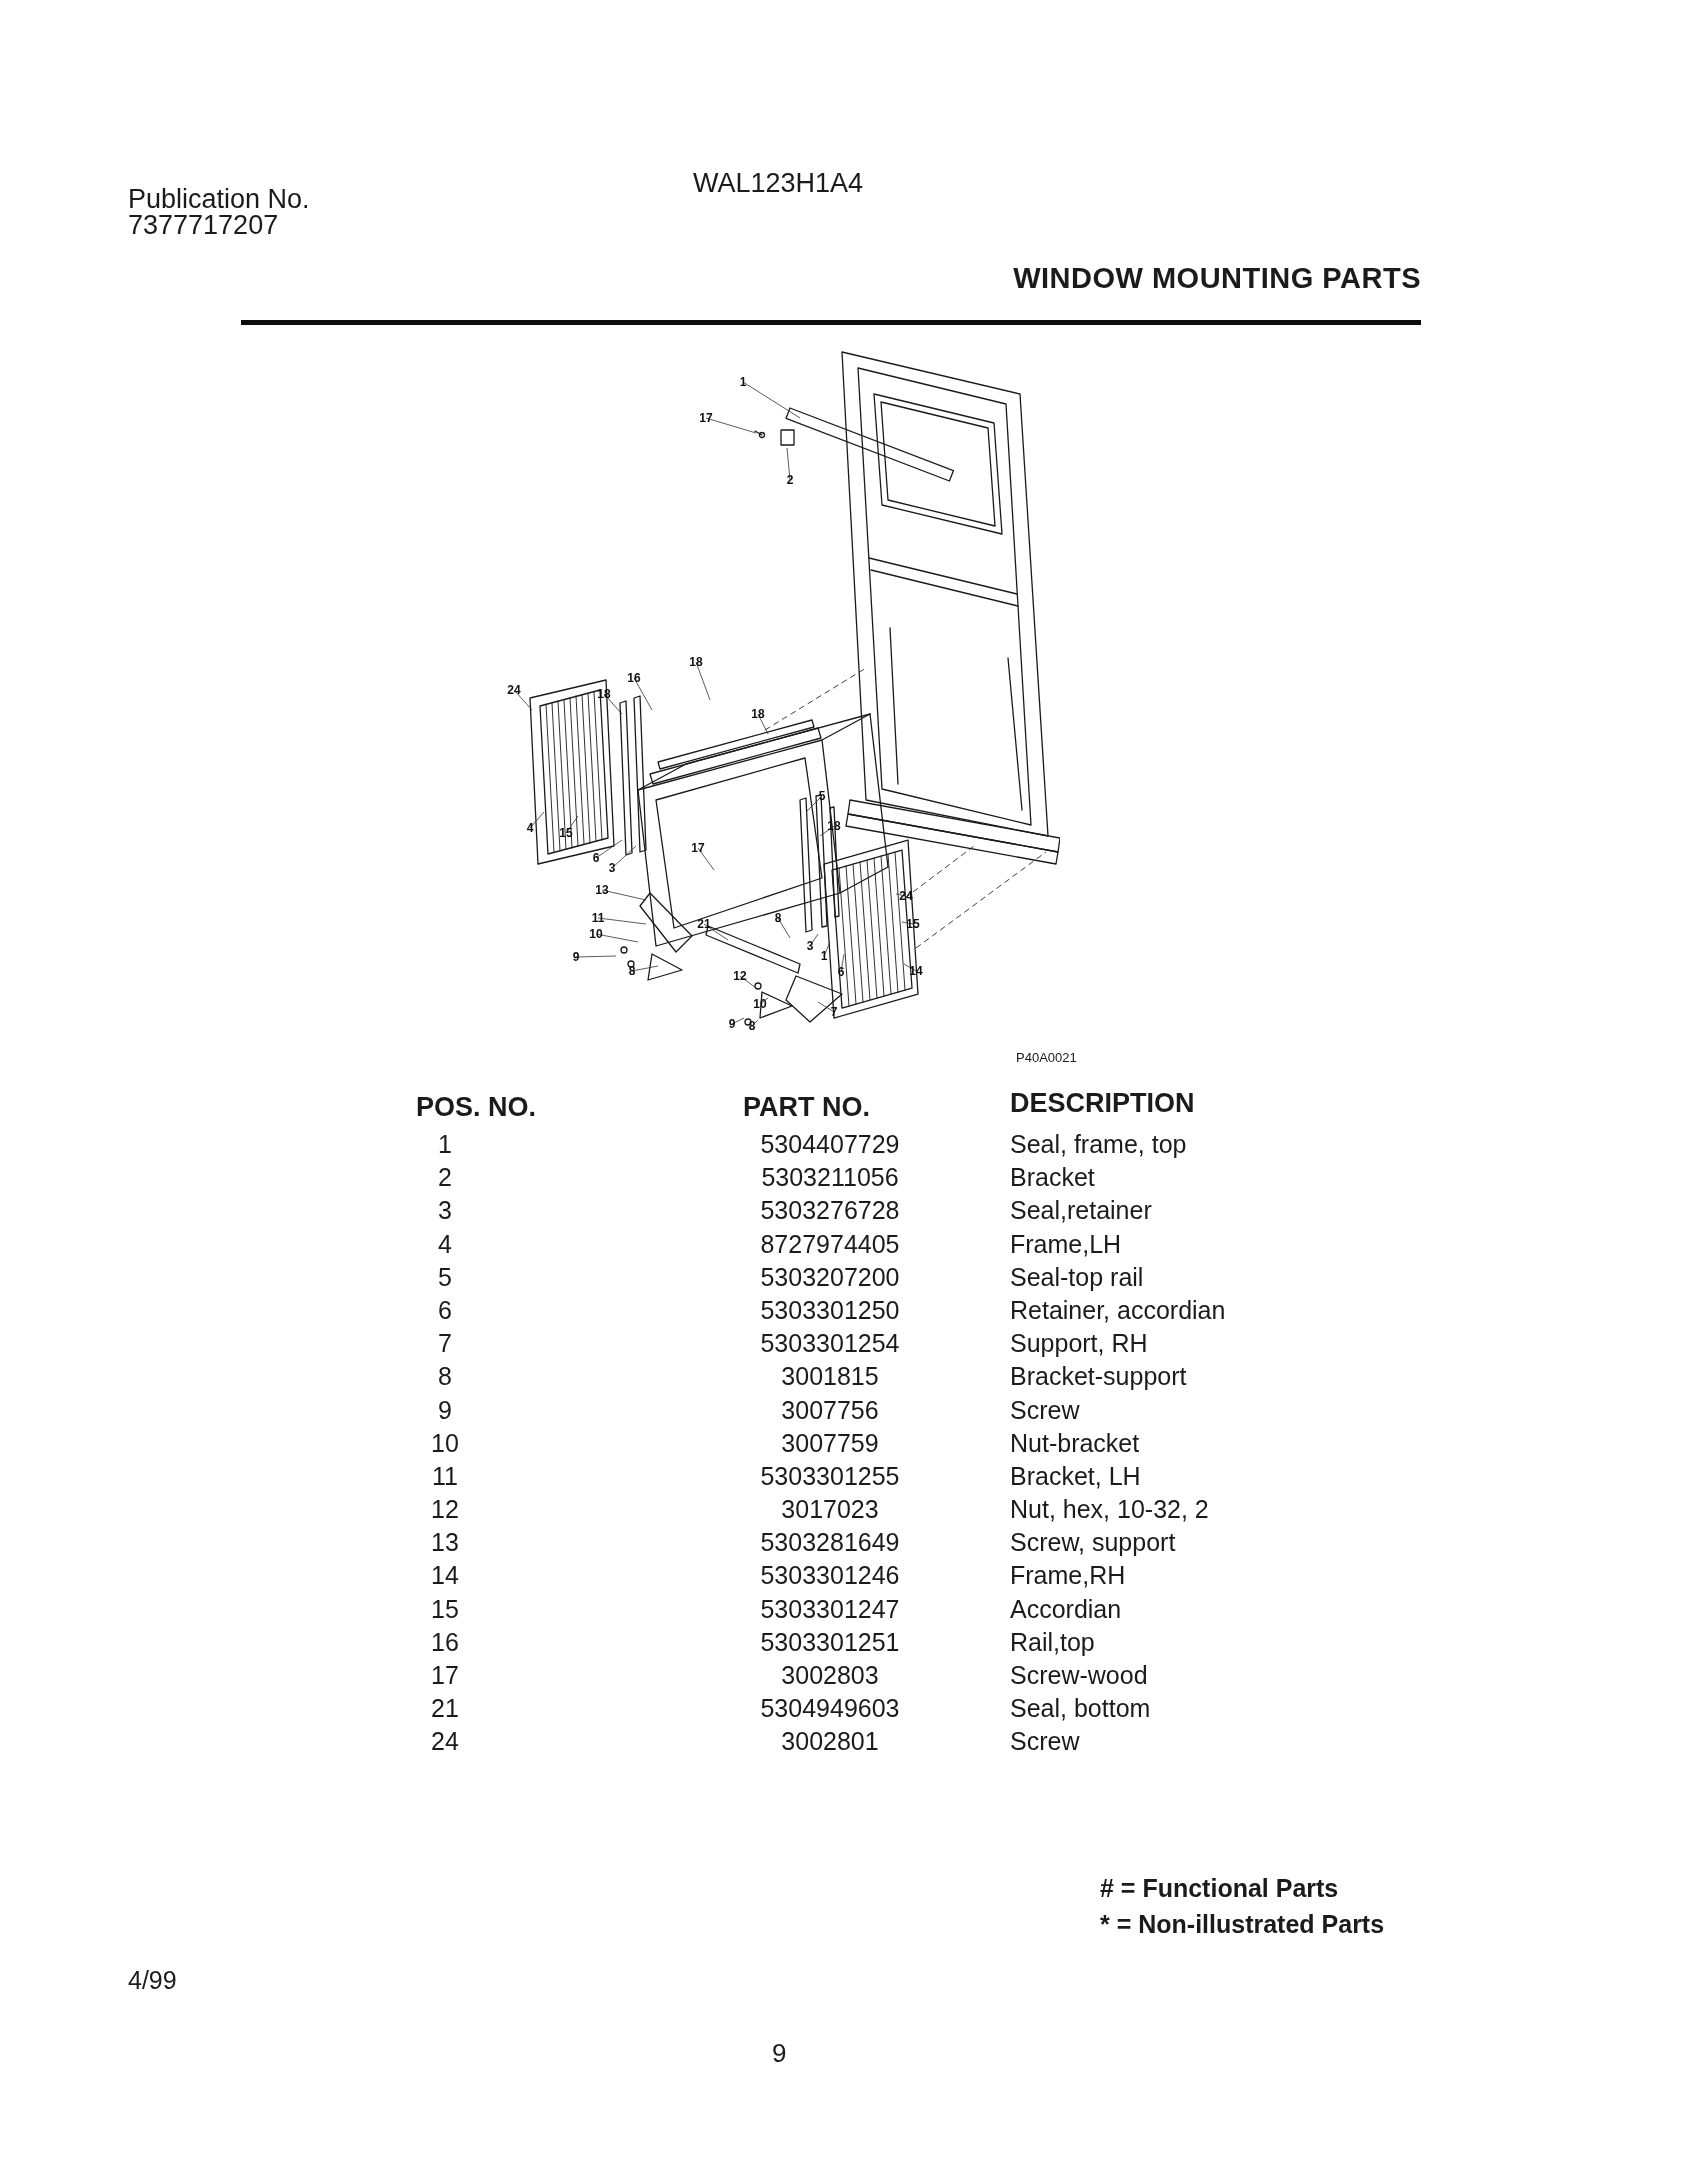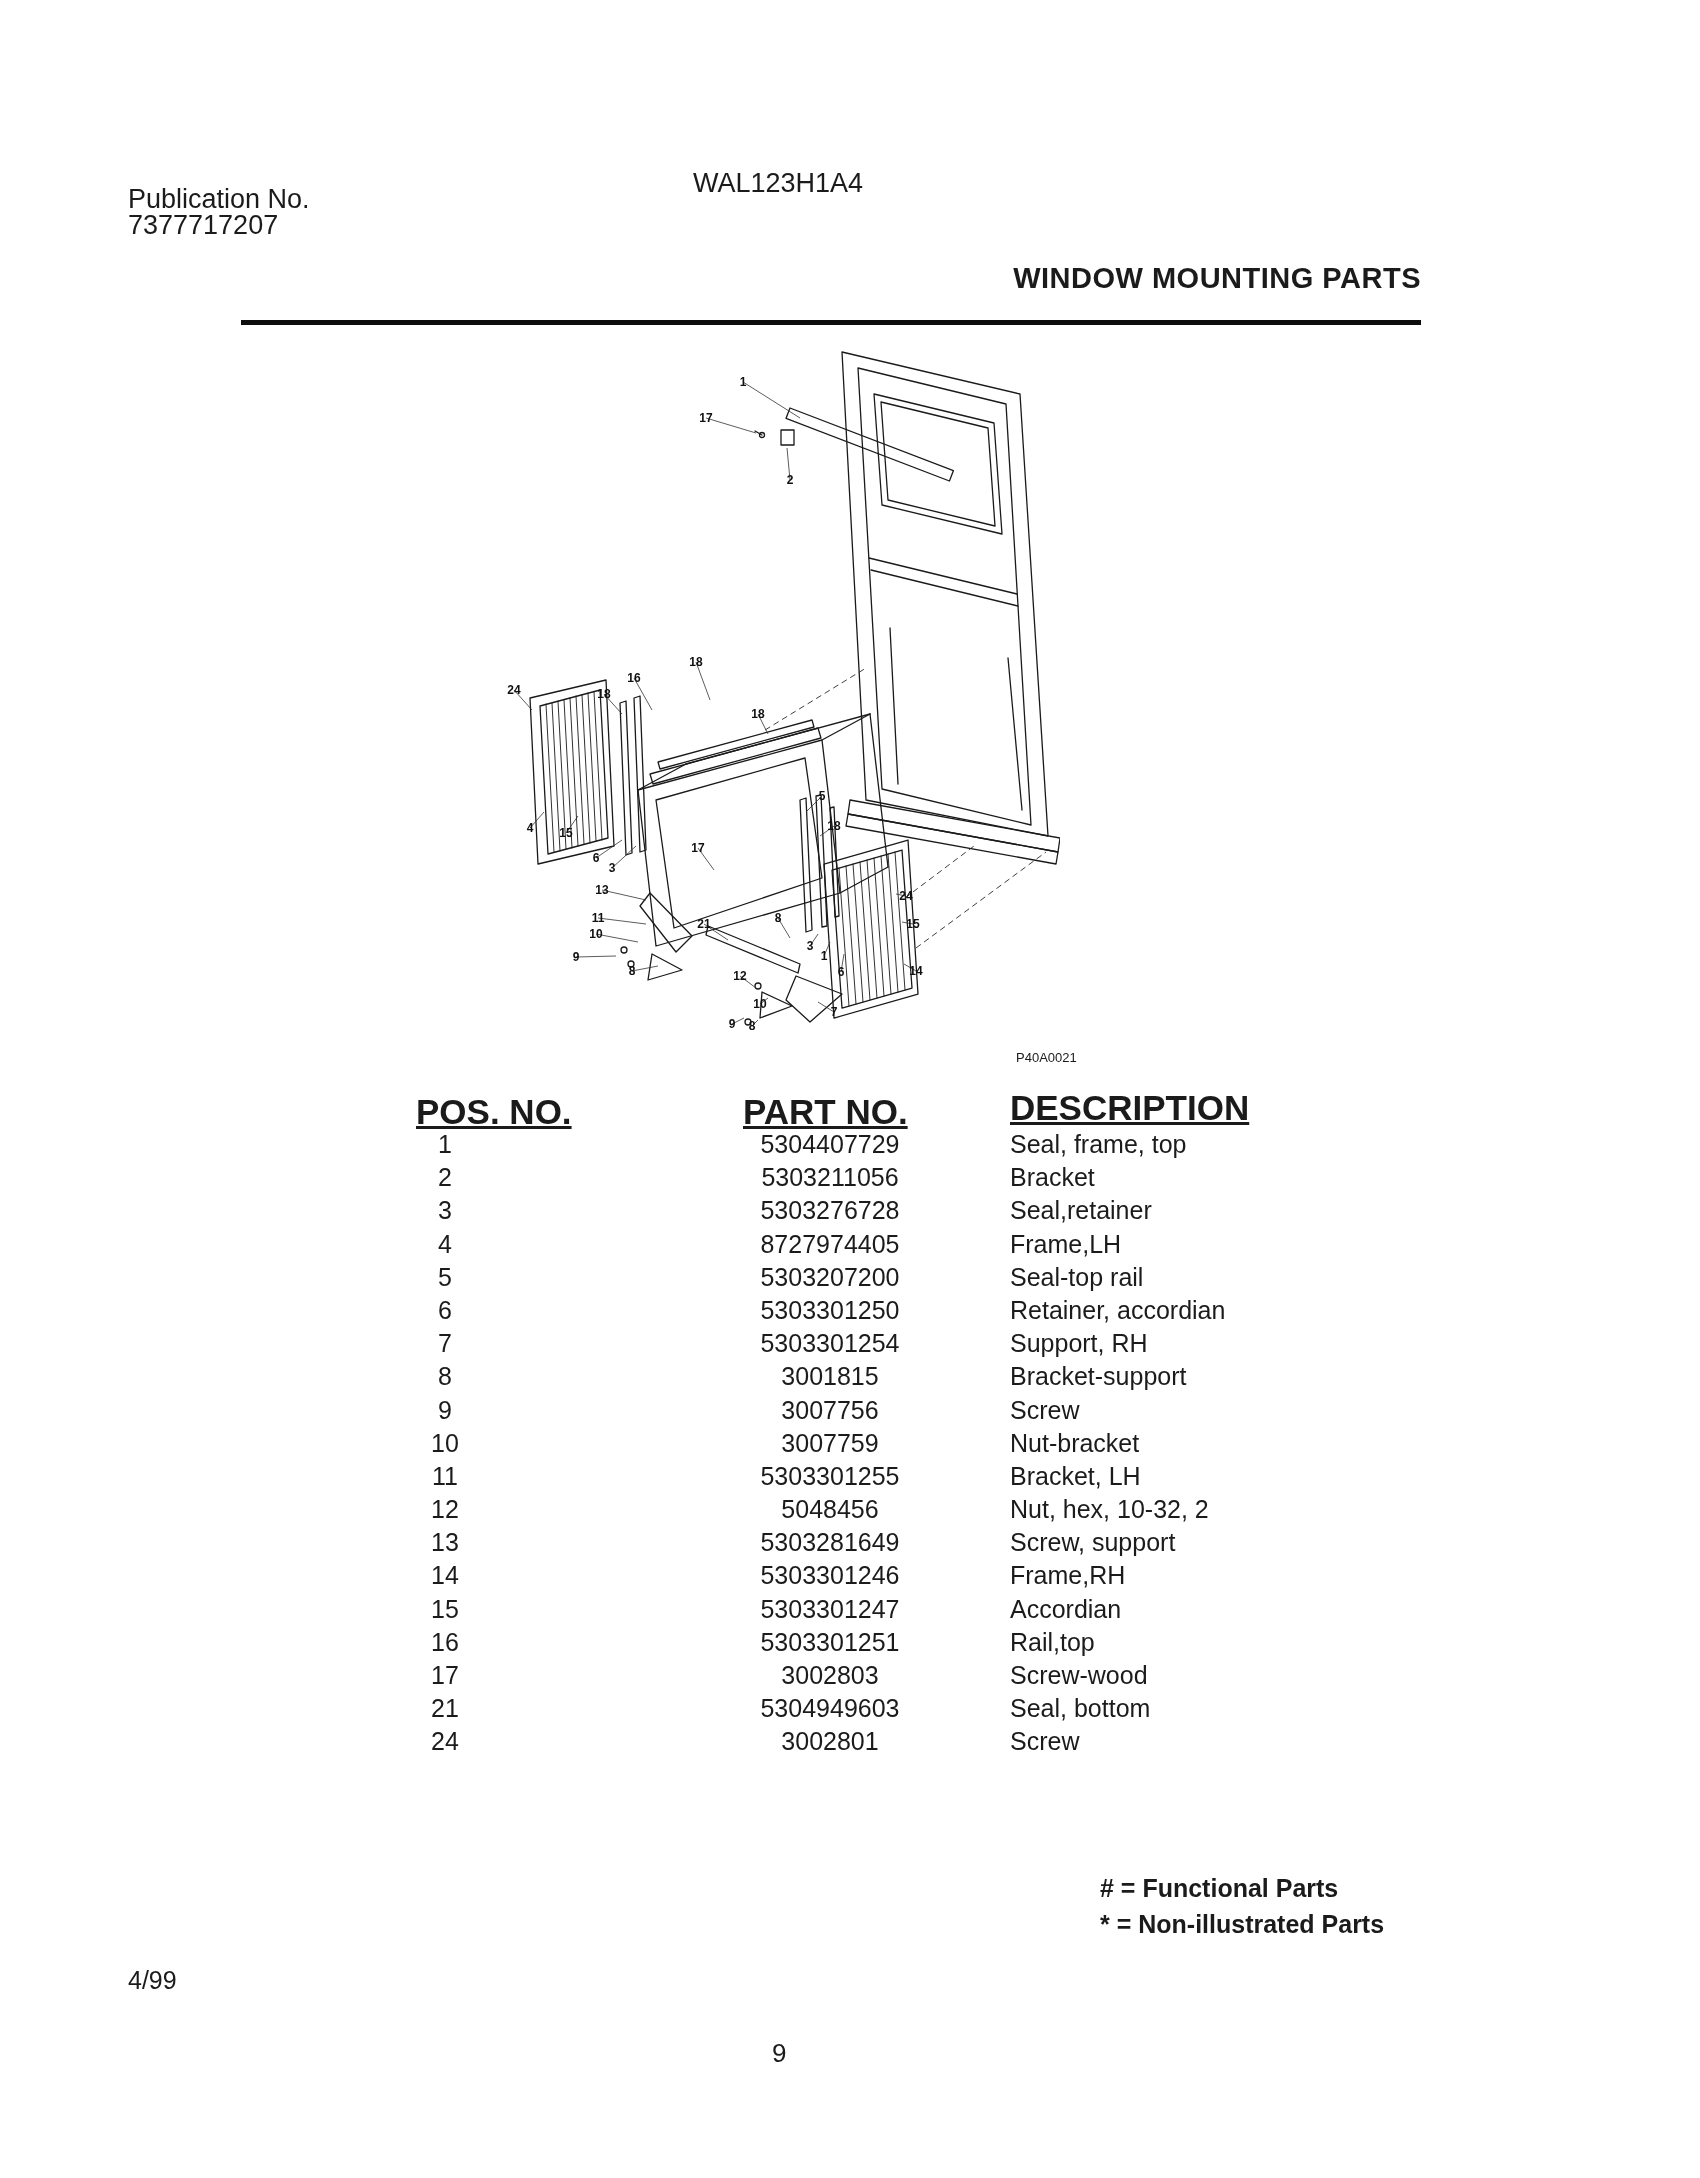--- a/index.html
+++ b/index.html
@@ -5,21 +5,21 @@
   html, body { margin:0; padding:0; background:#ffffff; }
   .page {
     position:relative; width:1700px; height:2178px; background:#ffffff;
     font-family:"Liberation Sans", sans-serif; color:#1b1b1b; overflow:hidden;
   }
   .abs { position:absolute; }
   .txt { white-space:nowrap; }
   .title { text-align:center; font-size:29px; font-weight:bold; letter-spacing:0.5px; }
   .rule { background:#0d0d0d; }
   .small { font-size:13px; }
-  .th { font-size:35px; font-weight:bold; white-space:nowrap;text-decoration:underline; }
+  .th { font-size:27px; font-weight:bold; white-space:nowrap; }
   .trow { position:relative; height:33.2px; line-height:33.2px; font-size:25px; }
   .c-pos  { position:absolute; left:0;     width:130px; text-align:center; }
   .c-part { position:absolute; left:330px; width:240px; text-align:center; }
   .c-desc { position:absolute; left:630px; width:460px; text-align:left; }
   .footnote { font-size:25px; font-weight:bold; white-space:nowrap; }
   .pgnum { font-size:26px; }
 
   
   .ln polygon, .ln line, .ln rect, .ln circle, .ln path {
     fill:none; stroke:#1a1a1a; stroke-width:1.3;
@@ -282,21 +282,21 @@
         <span class="c-part">3007759</span>
         <span class="c-desc">Nut-bracket</span>
       </div>
       <div class="trow">
         <span class="c-pos">11</span>
         <span class="c-part">5303301255</span>
         <span class="c-desc">Bracket, LH</span>
       </div>
       <div class="trow">
         <span class="c-pos">12</span>
-        <span class="c-part">5048456</span>
+        <span class="c-part">3017023</span>
         <span class="c-desc">Nut, hex, 10-32, 2</span>
       </div>
       <div class="trow">
         <span class="c-pos">13</span>
         <span class="c-part">5303281649</span>
         <span class="c-desc">Screw, support</span>
       </div>
       <div class="trow">
         <span class="c-pos">14</span>
         <span class="c-part">5303301246</span>

